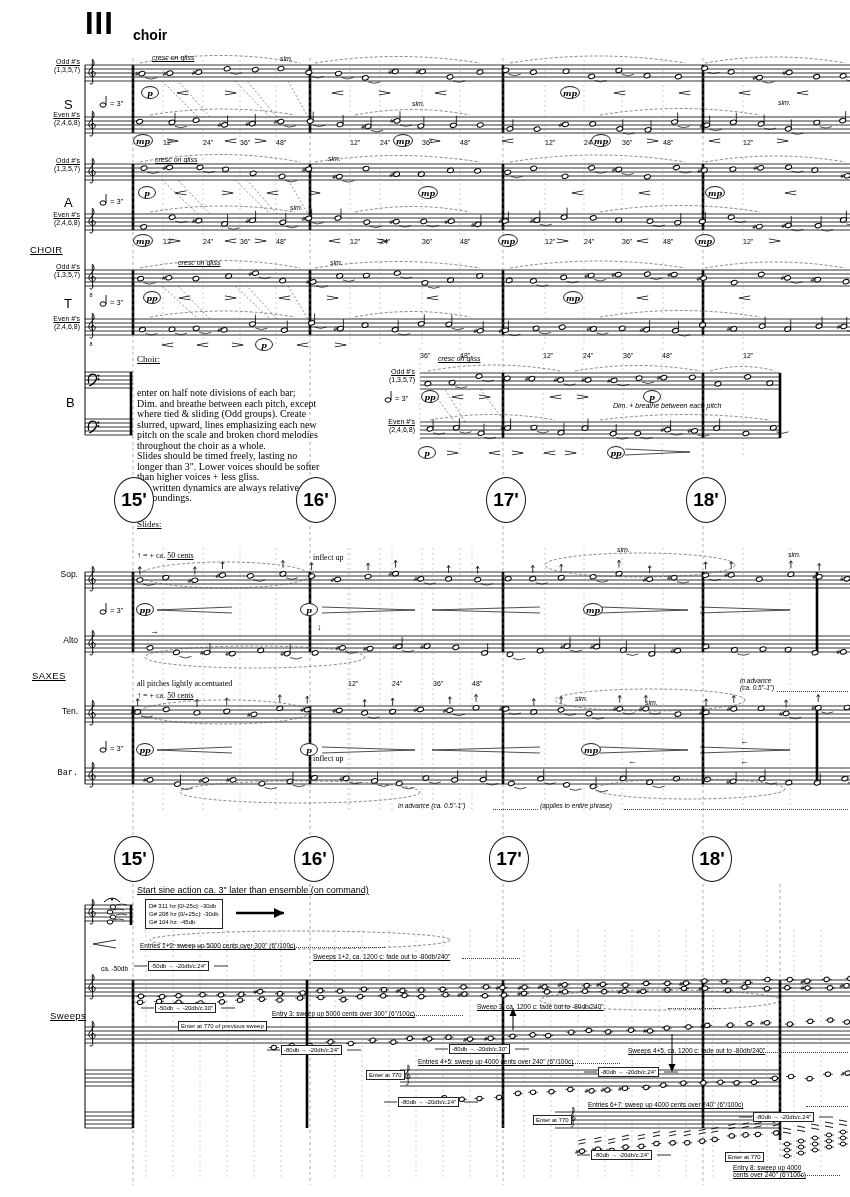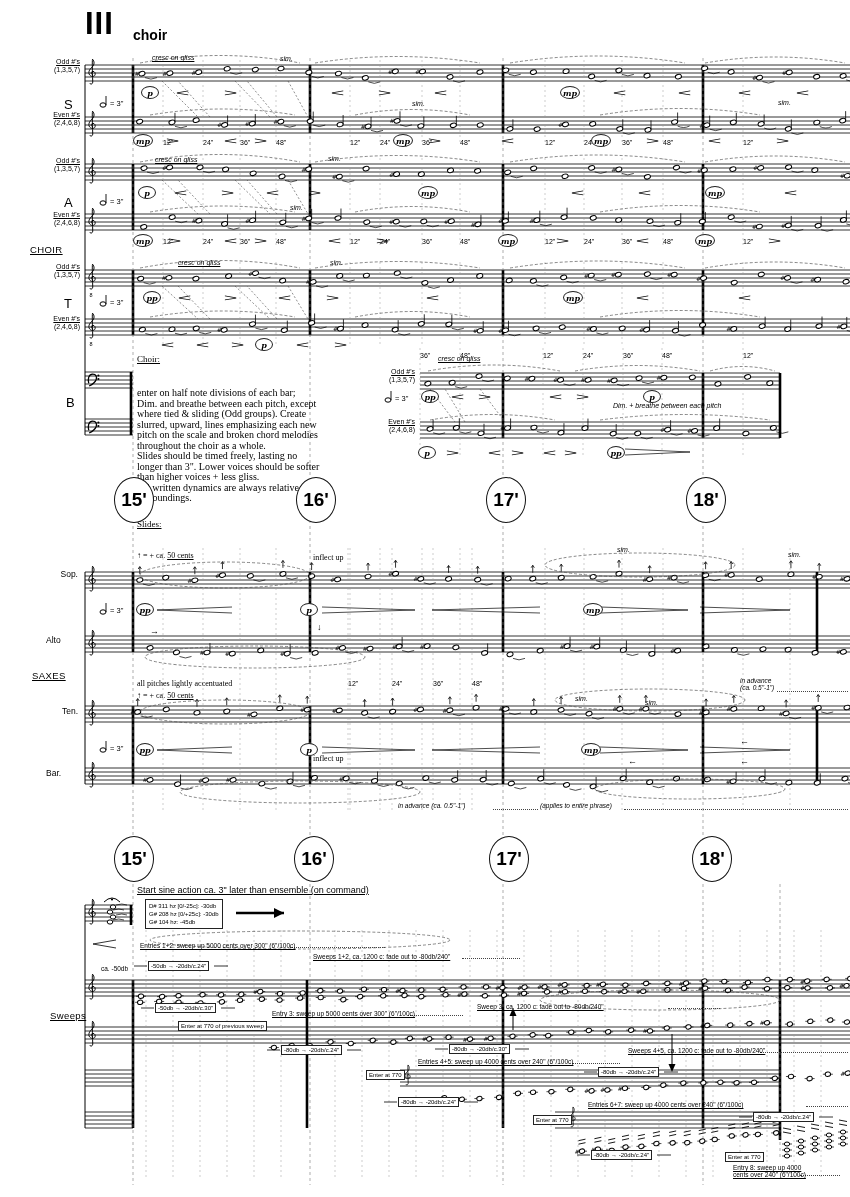--- a/index.html
+++ b/index.html
@@ -1556,23 +1556,23 @@
     <div class="txt grpnum" style="left: 28px; top: 271px;">(1,3,5,7)</div>
     <div class="txt vletter" style="left: 64px; top: 296px;">T</div>
     <div class="txt grplab" style="left: 28px; top: 315px;">Even #'s</div>
     <div class="txt grpnum" style="left: 28px; top: 323px;">(2,4,6,8)</div>
     <div class="txt vletter" style="left: 66px; top: 395px;">B</div>
     <div class="txt grplab" style="left: 363px; top: 368px;">Odd #'s</div>
     <div class="txt grpnum" style="left: 363px; top: 376px;">(1,3,5,7)</div>
     <div class="txt grplab" style="left: 363px; top: 418px;">Even #'s</div>
     <div class="txt grpnum" style="left: 363px; top: 426px;">(2,4,6,8)</div>
     <div class="txt" style="left: 46px; top: 569px; font-size: 8.5px; width: 32px; text-align: right;">Sop.</div>
-    <div class="txt" style="left: 46px; top: 635px; font-size: 8.5px; width: 32px; ">Alto</div>
+    <div class="txt" style="left: 46px; top: 635px; font-size: 8.5px; width: 32px; text-align: right;">Alto</div>
     <div class="txt" style="left: 46px; top: 706px; font-size: 8.5px; width: 32px; text-align: right;">Ten.</div>
-    <div class="txt" style="left: 46px; top: 768px; font-size: 8.5px; width: 32px; ">Bar.</div>
+    <div class="txt" style="left: 46px; top: 768px; font-size: 8.5px; width: 32px; text-align: right; font-family: Liberation Mono, monospace;">Bar.</div>
     <div class="circle" style="left: 114px; top: 477px;">15'</div>
     <div class="circle" style="left: 296px; top: 477px;">16'</div>
     <div class="circle" style="left: 486px; top: 477px;">17'</div>
     <div class="circle" style="left: 686px; top: 477px;">18'</div>
     <div class="circle" style="left: 114px; top: 836px;">15'</div>
     <div class="circle" style="left: 294px; top: 836px;">16'</div>
     <div class="circle" style="left: 489px; top: 836px;">17'</div>
     <div class="circle" style="left: 692px; top: 836px;">18'</div>
     <div class="tm" style="left: 163px; top: 139px;">12"</div>
     <div class="tm" style="left: 203px; top: 139px;">24"</div>

